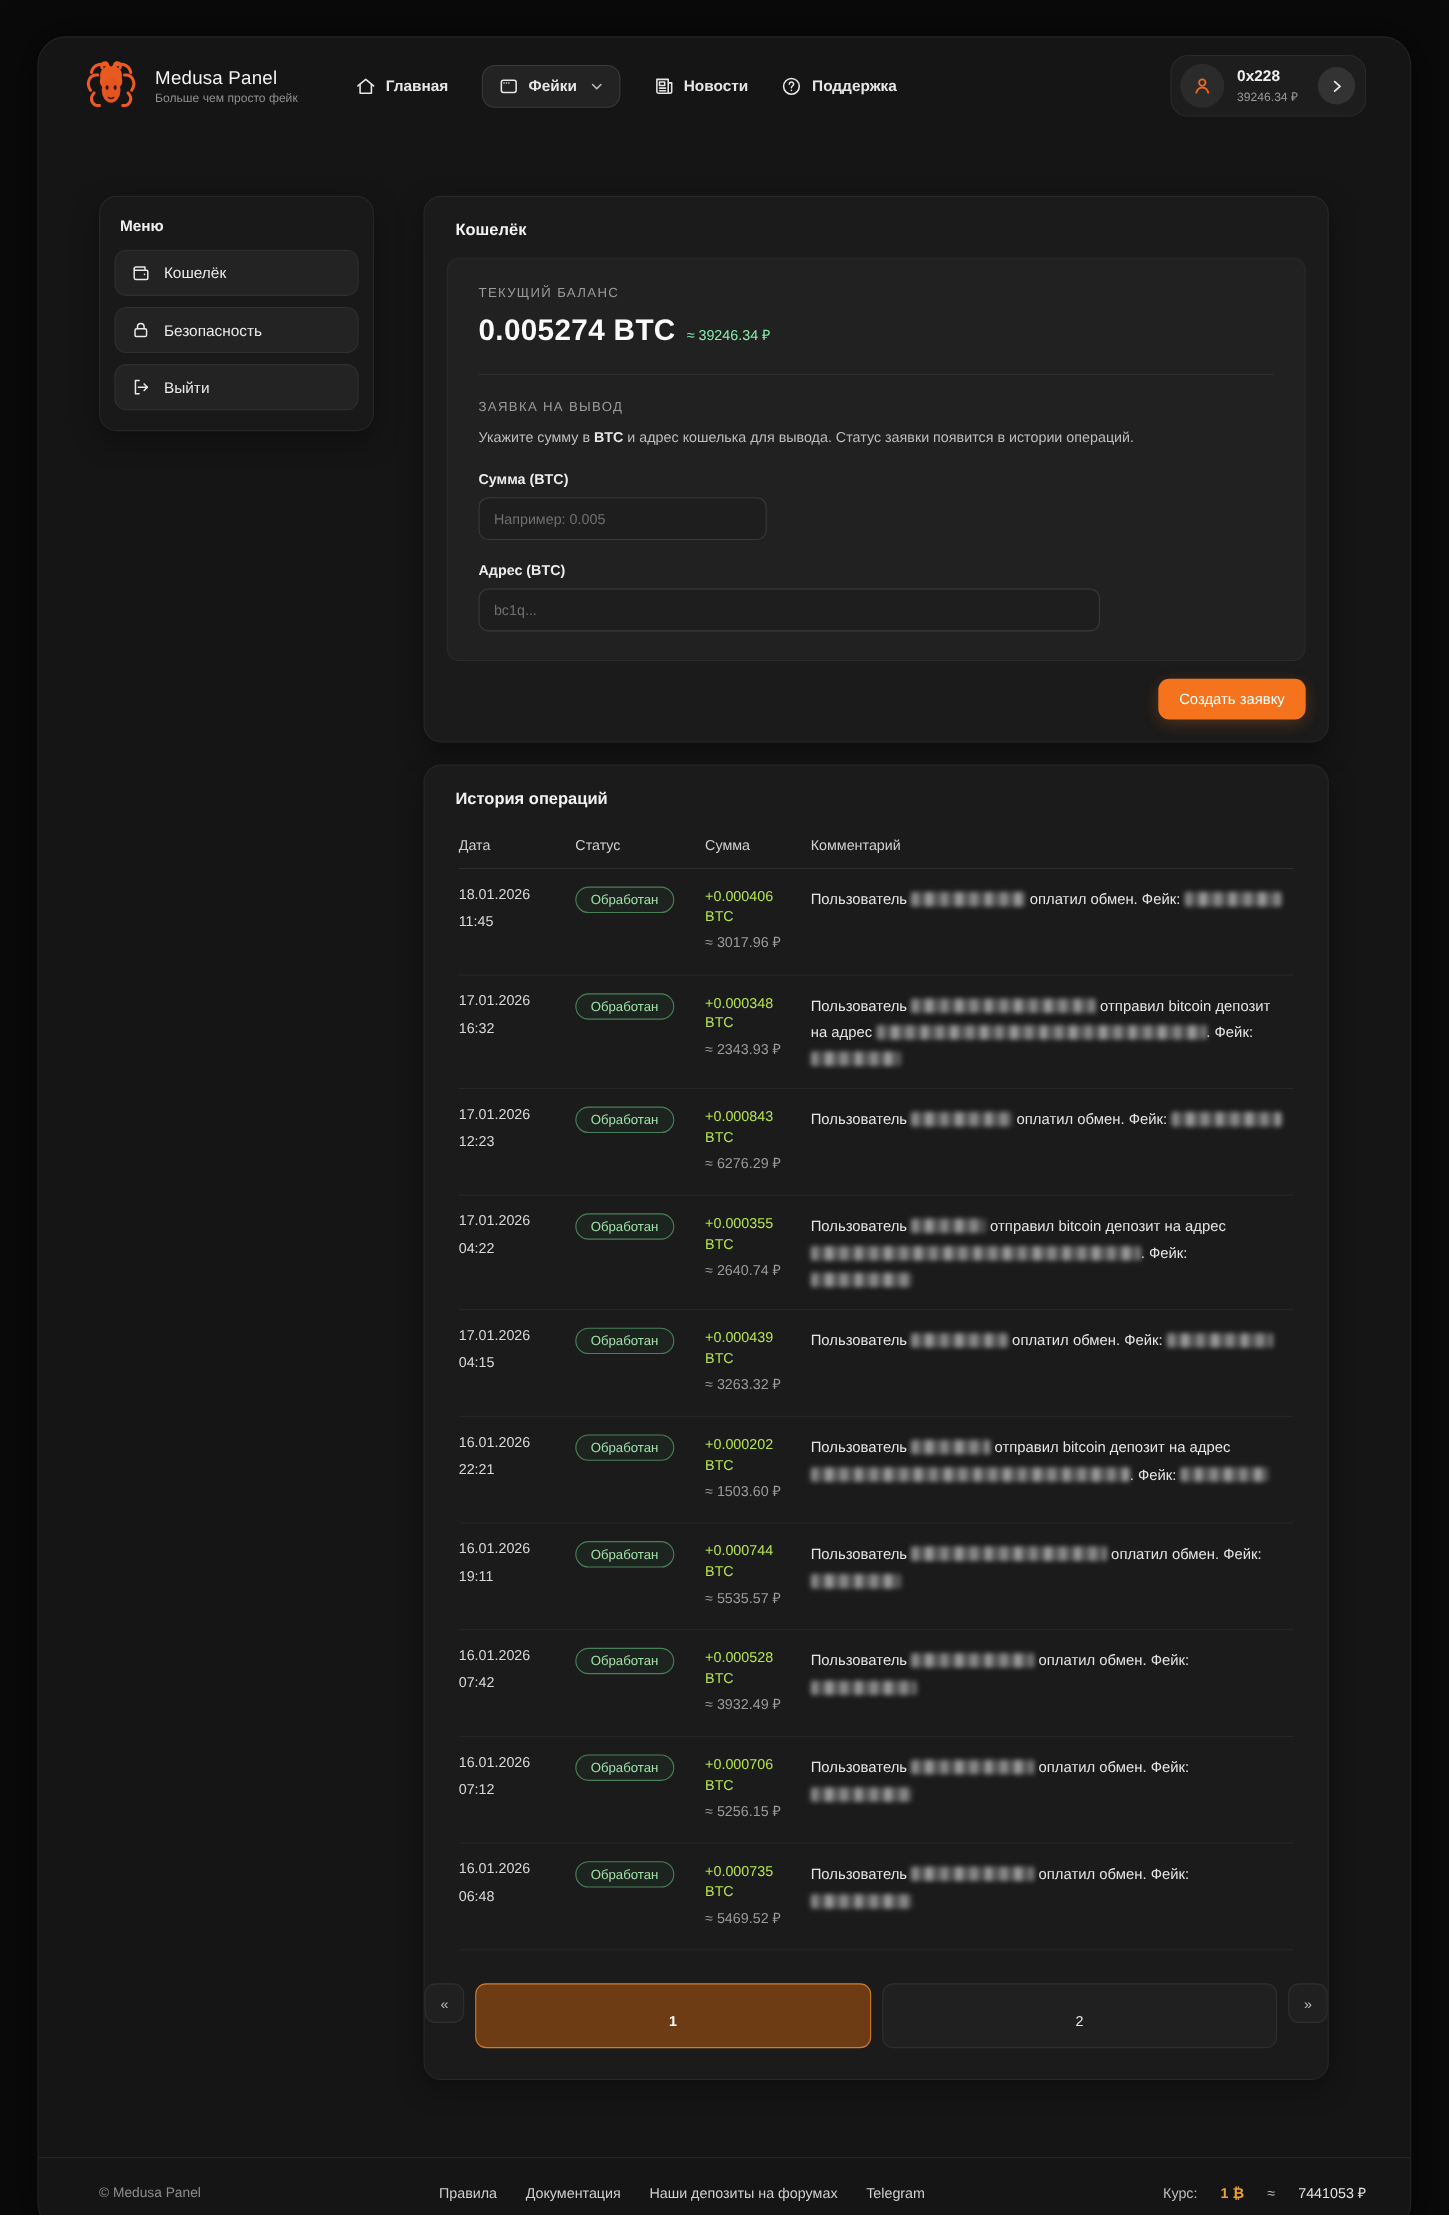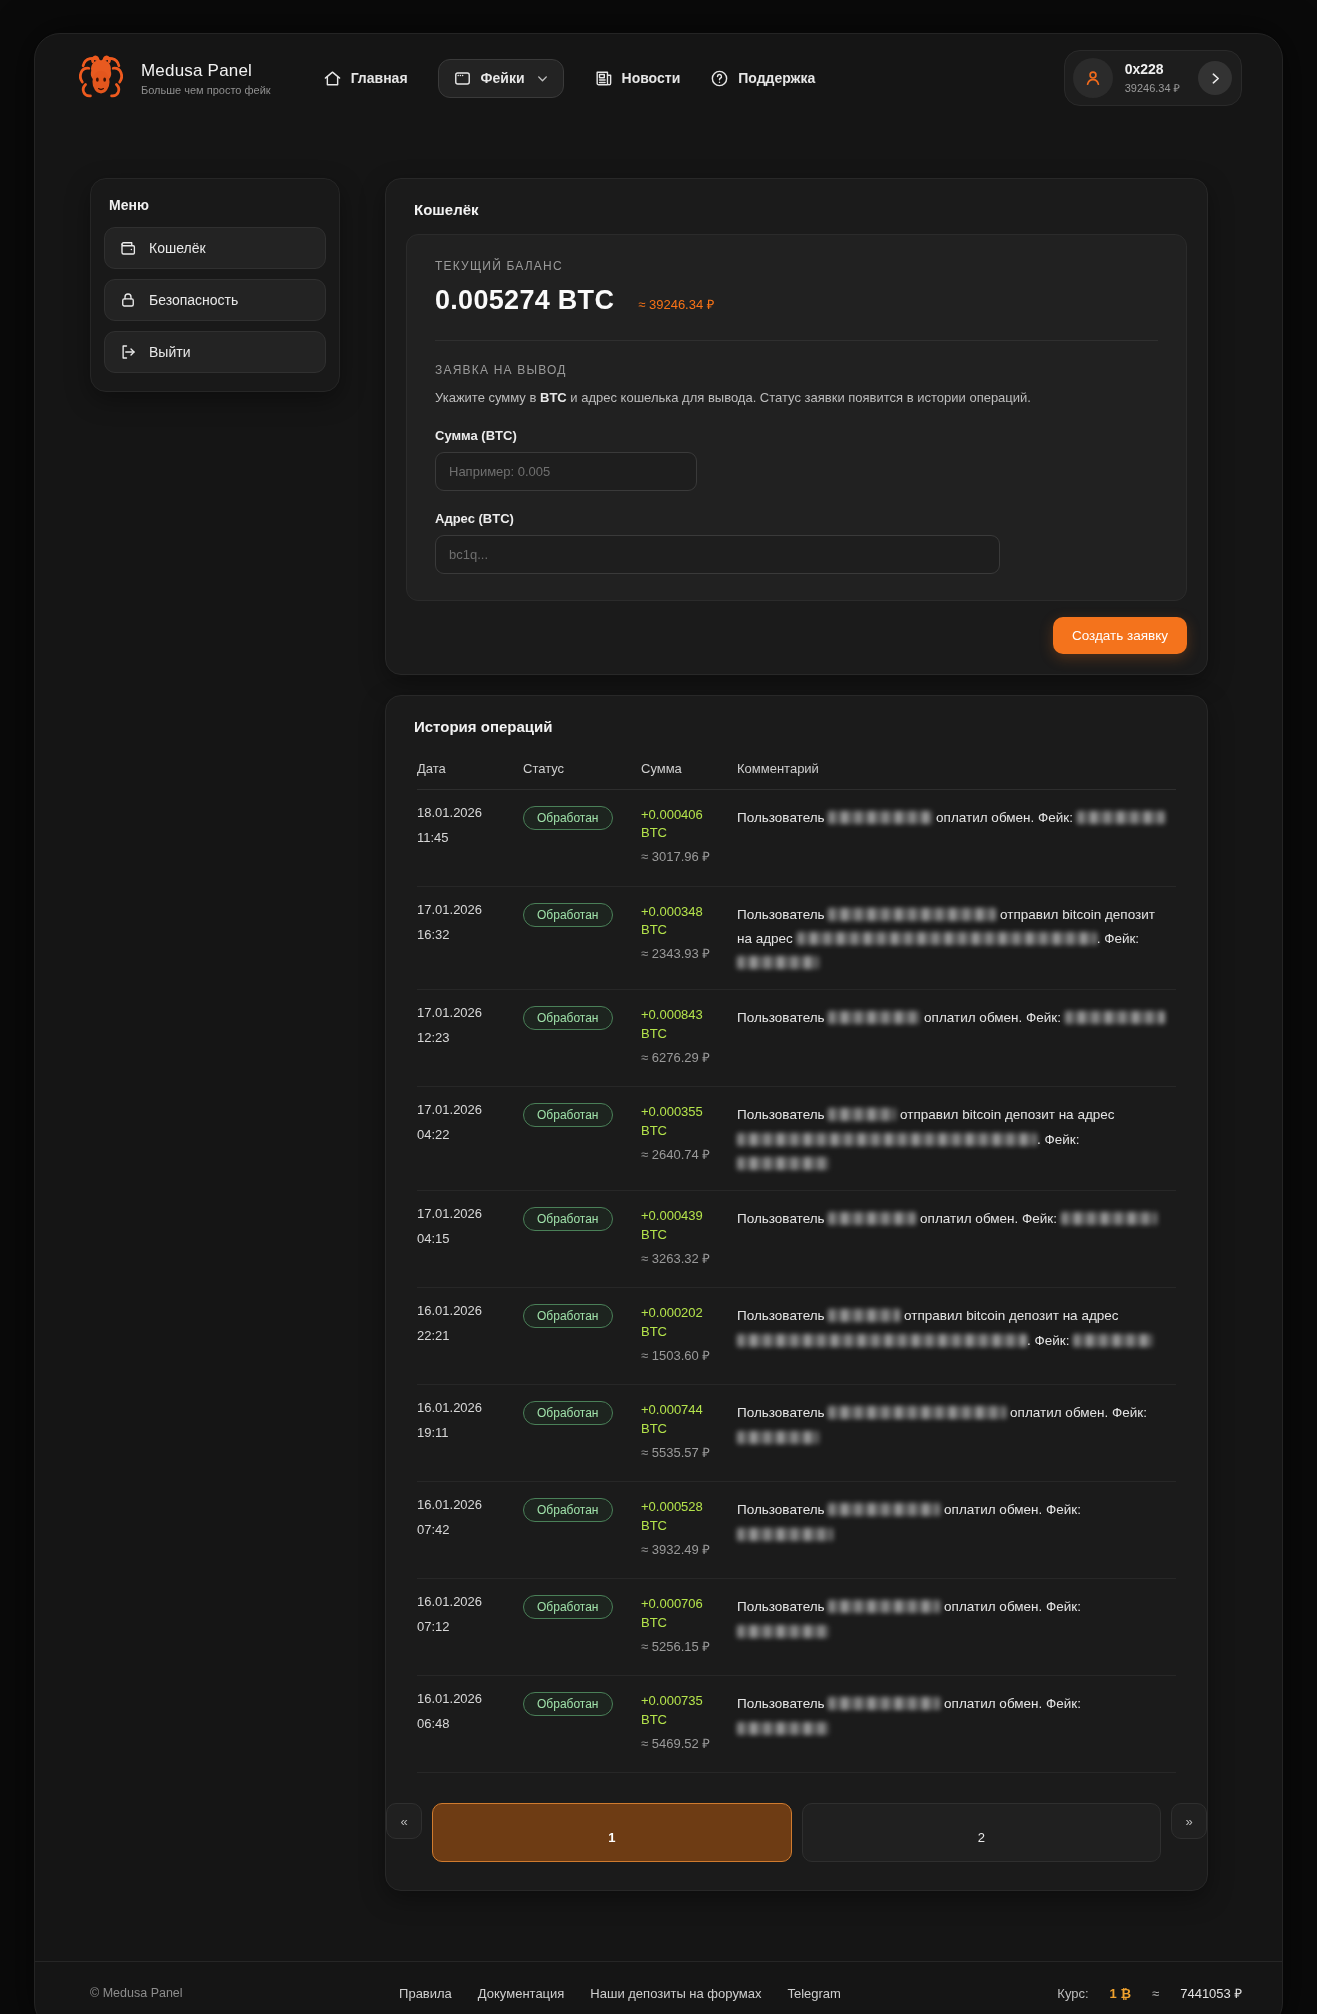--- a/index.html
+++ b/index.html
@@ -39,23 +39,23 @@
   .menu-btn { display:flex; align-items:center; gap:12px; background:#232323; border:1px solid #303030;
               border-radius:11px; padding:11px 14px; margin-bottom:10px; font-size:14px; color:#e9e9e9; cursor:pointer; }
   .menu-btn svg { width:18px; height:18px; }
 
   .main { flex:1; min-width:0; }
   .card { background:#1b1b1b; border:1px solid #282828; border-radius:16px; box-shadow:0 8px 24px rgba(0,0,0,.35); }
   .card-title { font-size:15px; font-weight:bold; color:#f2f2f2; padding:22px 28px 0; }
 
   .panel { background:#212121; border:1px solid #2b2b2b; border-radius:12px; margin:16px 20px 0; padding:24px 28px 26px; }
   .mini-label { font-size:12px; color:#9a9a9a; letter-spacing:1.2px; text-transform:uppercase; }
-  .balance-row { display:flex; align-items:baseline; gap:24px; margin-top:12px; }
+  .balance-row { display:flex; align-items:baseline; gap:10px; margin-top:12px; }
   .balance-btc { font-size:27px; font-weight:bold; color:#fafafa; letter-spacing:.3px; }
-  .balance-rub { font-size:13px; color:#f97316;text-align:right; }
+  .balance-rub { font-size:13px; color:#86efac;text-align:right; }
   .divider { border:0; border-top:1px solid #2f2f2f; margin:24px 0 22px; }
   .hint { font-size:13px; color:#bdbdbd; margin-top:11px; line-height:1.5; }
   .hint b { color:#e8e8e8; }
   .field-label { font-size:13px; font-weight:bold; color:#ececec; margin:20px 0 9px; }
   .inp { background:#1e1e1e; border:1px solid #3a3a3a; border-radius:9px; color:#e8e8e8;
          font-family:"Liberation Sans", sans-serif; font-size:13px; padding:11px 13px; outline:none; }
   .inp::placeholder { color:#6f6f6f; }
   .inp-amount { width:262px; display:block; }
   .inp-address { width:565px; display:block; }
   .card-actions { display:flex; justify-content:flex-end; padding:16px 20px 20px; }

